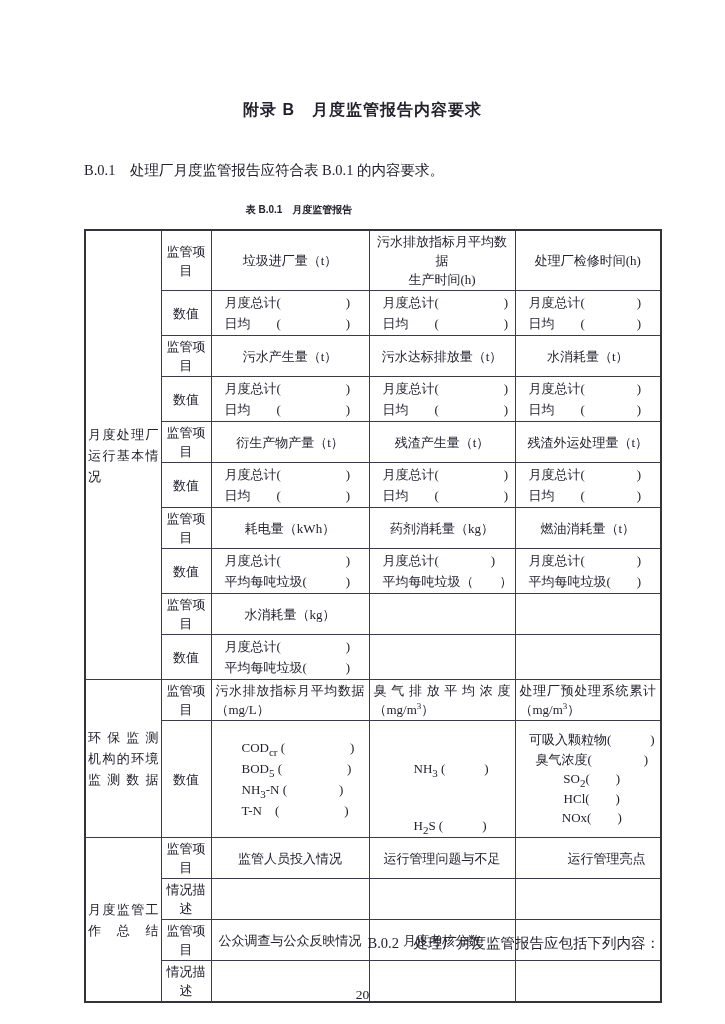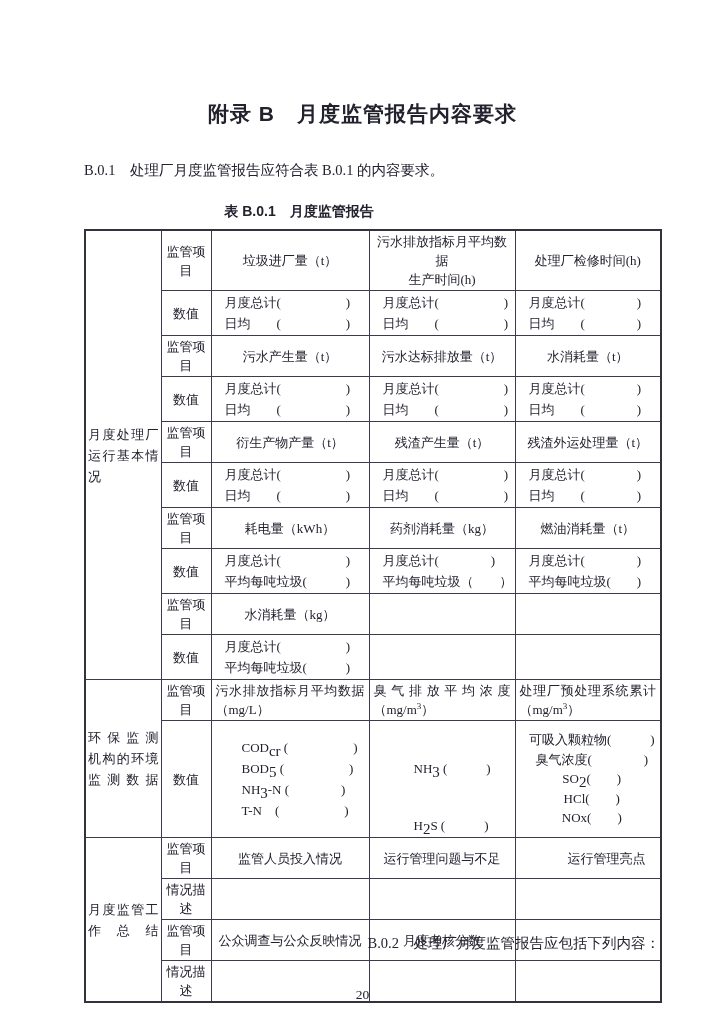--- a/index.html
+++ b/index.html
@@ -4,33 +4,33 @@
 <style>
   html,body{margin:0;padding:0;}
   body{
     width:725px;height:1024px;background:#ffffff;position:relative;
     font-family:"Liberation Serif","DejaVu Serif",serif;
     color:#22222f;
   }
   .page{position:absolute;inset:0;}
   .title{
     position:absolute;top:100px;left:0;width:725px;margin:0;
-    text-align:center;font-size:21px;font-weight:bold;
+    text-align:center;font-size:16px;font-weight:bold;
     font-family:"Liberation Sans","DejaVu Sans",sans-serif;
     letter-spacing:1px;
   }
   .clause{
     position:absolute;left:84px;width:576px;margin:0;
     font-size:14.5px;line-height:19px;
   }
   .clause.b01{top:161px;}
   .clause.b02{top:934px;text-align:right;}
   .caption{
     position:absolute;top:203px;left:0;width:598px;
-    text-align:center;font-size:14px;font-weight:bold;
+    text-align:center;font-size:10px;font-weight:bold;
     font-family:"Liberation Sans","DejaVu Sans",sans-serif;
   }
   table.report{
     position:absolute;top:229px;left:84px;width:576px;
     border-collapse:collapse;table-layout:fixed;
     font-size:13px;line-height:19px;color:#22222f;
     border:2px solid #33333f;
   }
   table.report td{
     border:1px solid #3b3b4b;padding:1px 2px;vertical-align:middle;
@@ -50,21 +50,21 @@
   .cell.pairs .line{line-height:21px;}
   .cell.blockL .cellwrap{padding-left:28px;text-align:left;}
   .cell.blockL .line{line-height:21px;}
   .cell.blockC .cellwrap{padding-left:42px;text-align:left;}
   .cell.blockC .line{line-height:21px;margin-top:36px;}
   .cell.linesC .line{text-align:center;line-height:19.5px;margin-left:8px;}
   .cell.justify2{vertical-align:middle;}
   .cell.justify2 .line{text-align:justify;text-align-last:justify;padding:0 2px;}
   .cell.justify2 .line:last-child{text-align-last:left;}
   .cell.left .line{text-align:left;padding-left:3px;margin-left:47px;}
-  sub{font-size:15px;line-height:0;}
+  sub{font-size:11px;line-height:0;}
   sup{font-size:9px;line-height:0;}
   .pageno{
     position:absolute;top:956px;left:0;width:725px;
     text-align:center;font-size:13.5px;margin-top:31px;
   }
 </style>
 </head>
 <body>
 
 <div class="page">

